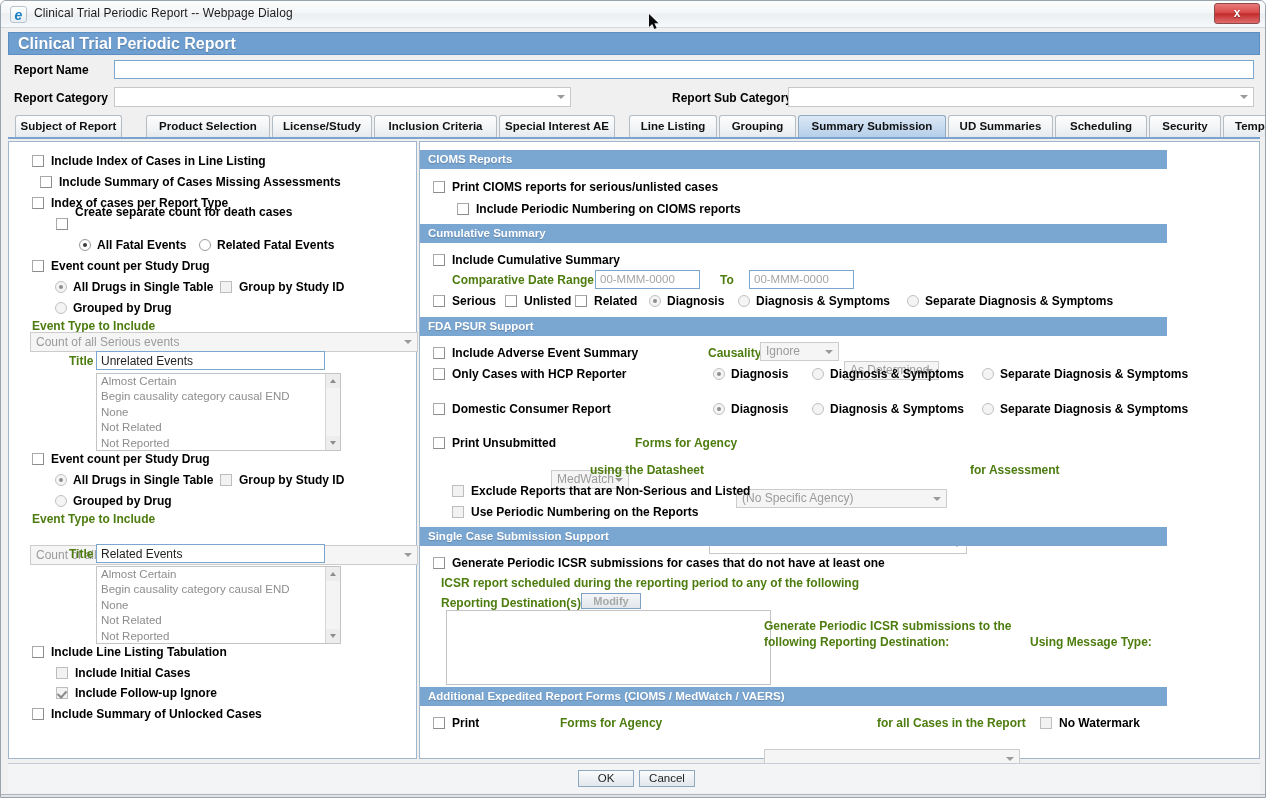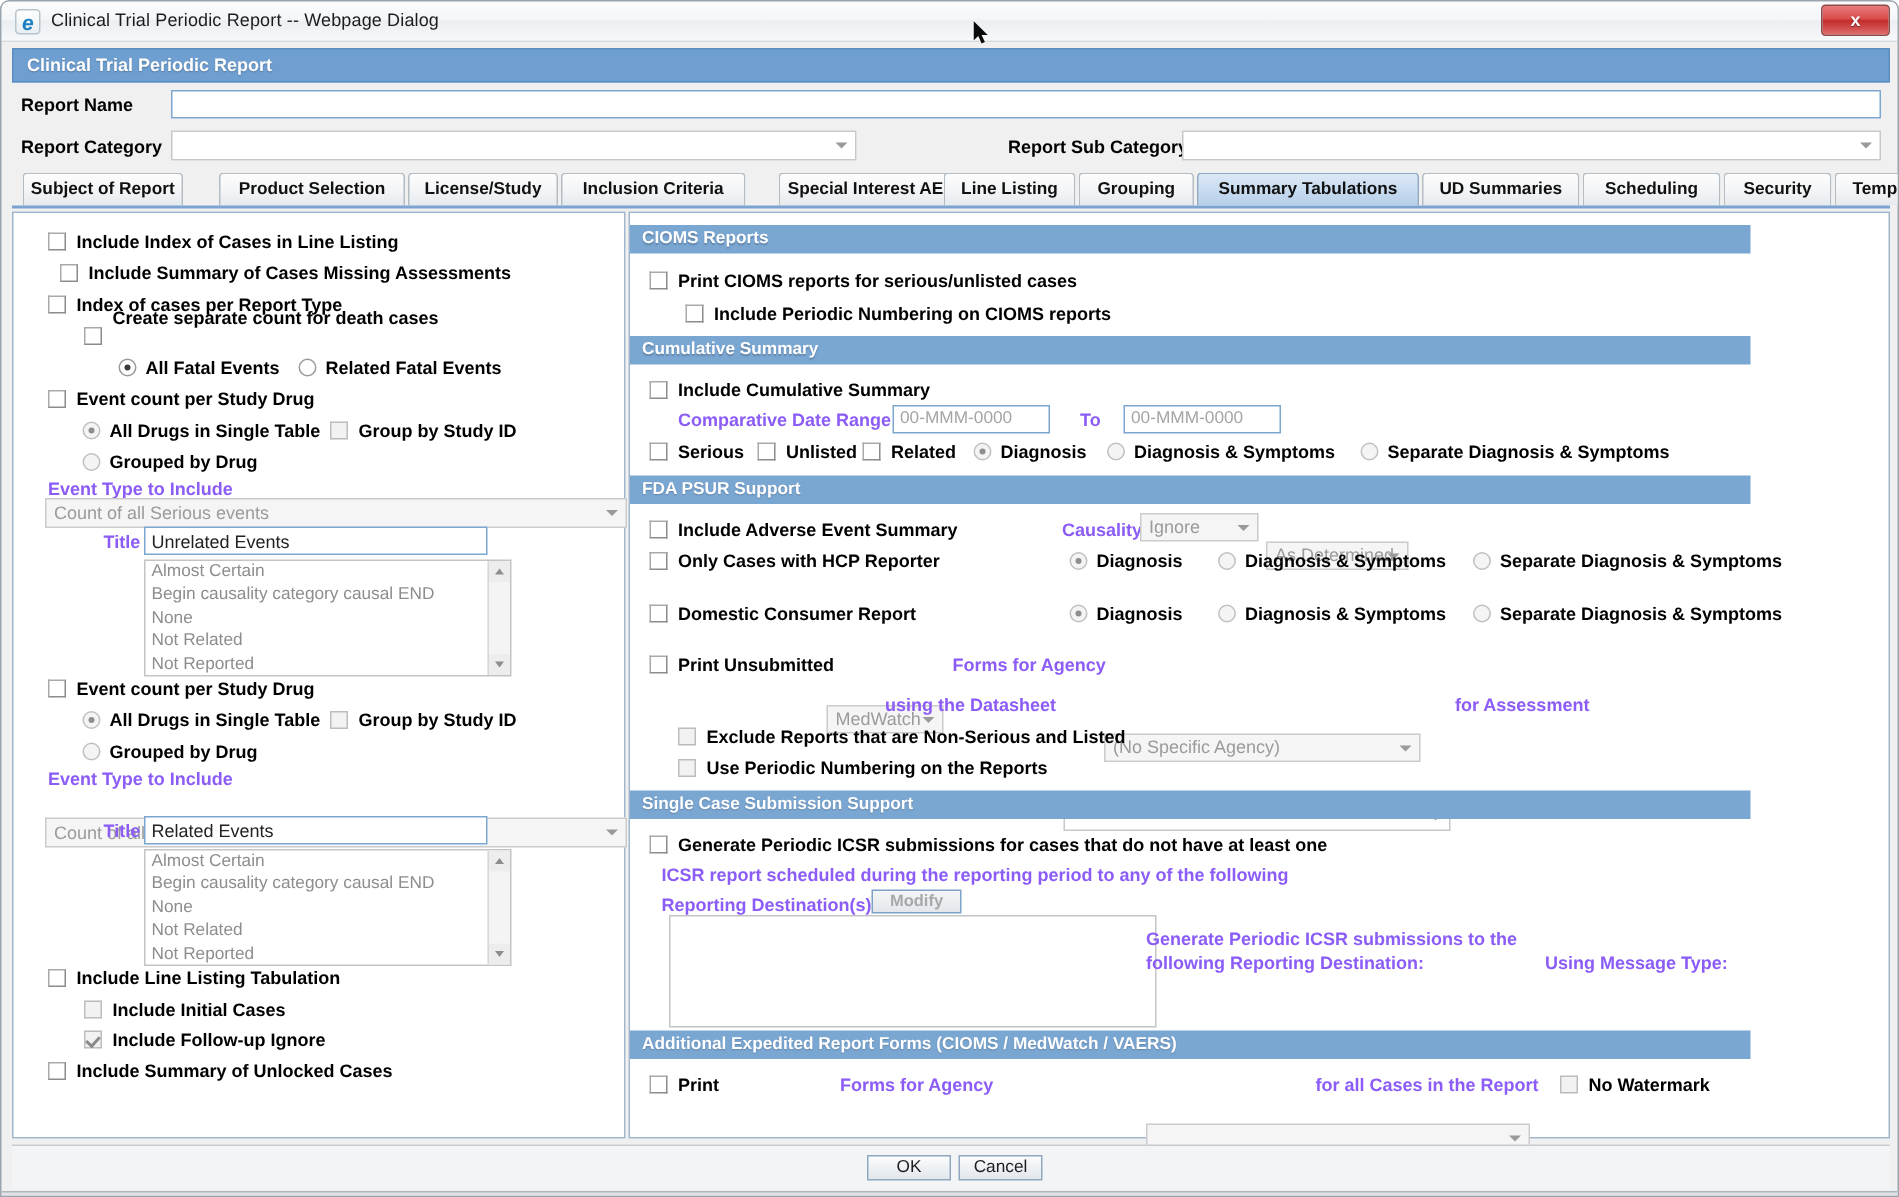--- a/index.html
+++ b/index.html
@@ -52,21 +52,21 @@
     cursor: pointer;
   }
 
   
   .app-header {
     position: absolute; left: 7px; top: 31px;
     width: 1252px; height: 23px;
     background: #6e9fd0;
     border: 1px solid #5b8ec2;
     color: #ffffff;
-    font-size: 12px; font-weight: bold;
+    font-size: 16px; font-weight: bold;
     line-height: 21px; padding-left: 9px;
     text-shadow: 0 1px 1px rgba(0,0,0,.25);
   }
   .lbl { font-size: 12px; font-weight: bold; color: #000; }
 
   .txtinput {
     border: 1px solid #7ba7cf;
     background: #ffffff;
     height: 19px;
     font-size: 12px;
@@ -184,21 +184,21 @@
   .rb.on.dis::after { background: #8e8e8e; }
 
   .ctl-label {
     position: absolute;
     font-size: 12px; font-weight: bold; color: #000;
     white-space: nowrap;
     line-height: 13px;
   }
   .plain-label {
     position: absolute;
-    font-size: 12px; font-weight: bold; color: #8b5cf6;
+    font-size: 12px; font-weight: bold; color: #4d7c0f;
     white-space: nowrap; line-height: 13px;
   }
 
   
   .listbox {
     position: absolute;
     border: 1px solid #c4c4c4;
     background: #ffffff;
     overflow: hidden;
   }
@@ -307,24 +307,24 @@
   <div class="ddl" style="position:absolute;left:787px;top:86px;width:466px;">
     <span></span>
     <span class="arrow"></span>
   </div>
 
   <div class="tabstrip">
     <div class="tab" style="left:7px;width:107px;">Subject of Report</div>
     <div class="tab" style="left:138px;width:124px;">Product Selection</div>
     <div class="tab" style="left:264px;width:100px;">License/Study</div>
     <div class="tab" style="left:366px;width:123px;">Inclusion Criteria</div>
-    <div class="tab" style="left:491px;width:116px;margin-left:20px;">Special Interest AE</div>
+    <div class="tab" style="left:491px;width:116px;">Special Interest AE</div>
     <div class="tab" style="left:621px;width:88px;">Line Listing</div>
     <div class="tab" style="left:711px;width:77px;">Grouping</div>
-    <div class="tab sel" style="left:790px;width:148px;">Summary Tabulations</div>
+    <div class="tab sel" style="left:790px;width:148px;">Summary Submission</div>
     <div class="tab" style="left:940px;width:105px;">UD Summaries</div>
     <div class="tab" style="left:1047px;width:92px;">Scheduling</div>
     <div class="tab" style="left:1141px;width:72px;">Security</div>
     <div class="tab" style="left:1215px;width:80px;">Templates</div>
   </div>
   <div class="tabs-underline"></div>
 
   <div class="panel-left">
 
     <div class="cb" style="left:23px;top:13px;"></div>

